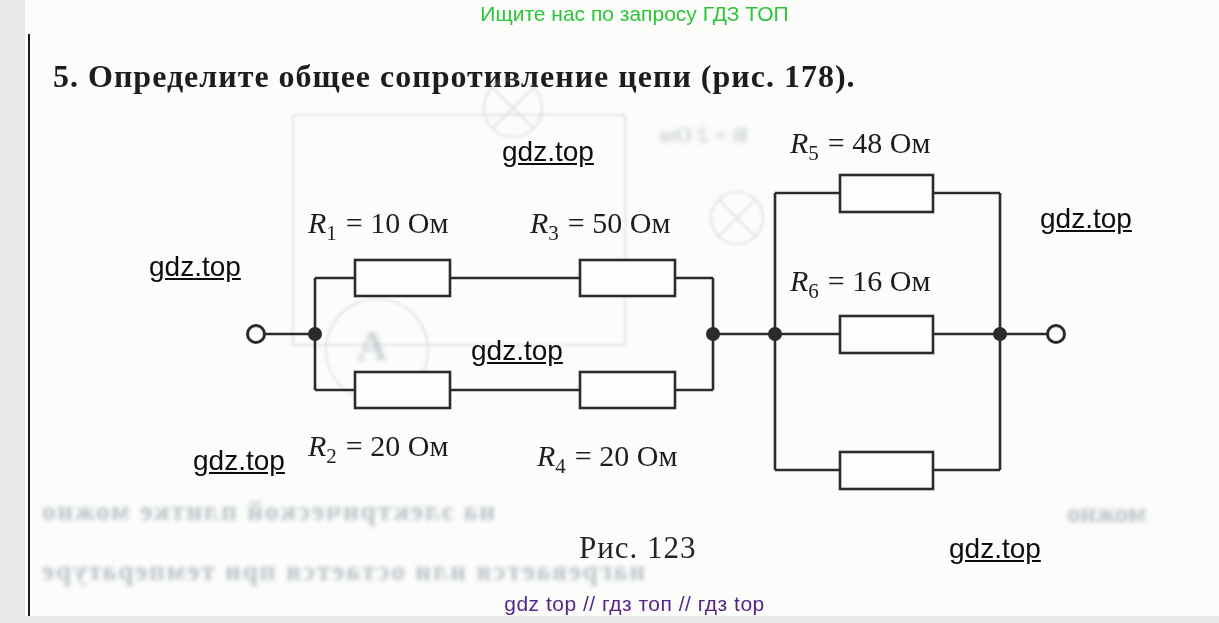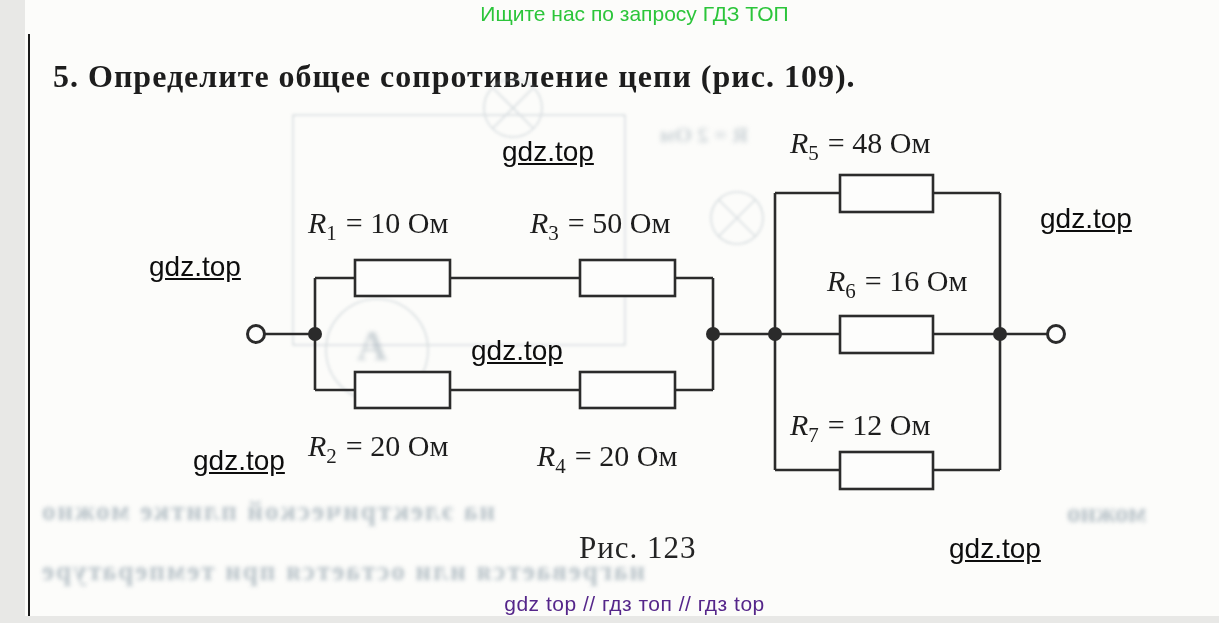--- a/index.html
+++ b/index.html
@@ -82,21 +82,21 @@
 </style>
 </head>
 <body>
 
 <div id="page">
 
   <div class="promo">Ищите нас по запросу ГДЗ ТОП</div>
 
   <div class="edge-line"></div>
 
-  <div class="title">5. Определите общее сопротивление цепи (рис. 109).</div>
+  <div class="title">5. Определите общее сопротивление цепи (рис. 178).</div>
 
   <svg class="bleed-svg" width="1219" height="623" viewBox="0 0 1219 623">
     <g fill="none" stroke="#aebac2" stroke-width="1.6">
       <rect x="268" y="115" width="332" height="230"></rect>
       <circle cx="488" cy="108" r="29"></circle>
       <path d="M468 88 L508 128 M508 88 L468 128"></path>
       <circle cx="352" cy="350" r="51"></circle>
       <circle cx="712" cy="218" r="26"></circle>
       <path d="M694 200 L730 236 M730 200 L694 236"></path>
     </g>
@@ -156,25 +156,22 @@
   </div>
   <div class="rlabel" style="left:283px;top:429px">
     <span class="rsym">R</span><sub class="rsub">2</sub><span class="rval">= 20 Ом</span>
   </div>
   <div class="rlabel" style="left:512px;top:439px">
     <span class="rsym">R</span><sub class="rsub">4</sub><span class="rval">= 20 Ом</span>
   </div>
   <div class="rlabel" style="left:765px;top:126px">
     <span class="rsym">R</span><sub class="rsub">5</sub><span class="rval">= 48 Ом</span>
   </div>
-  <div class="rlabel" style="left:802px;top:264px">
+  <div class="rlabel" style="left:765px;top:264px">
     <span class="rsym">R</span><sub class="rsub">6</sub><span class="rval">= 16 Ом</span>
-  </div>
-  <div class="rlabel" style="left:765px;top:408px">
-    <span class="rsym">R</span><sub class="rsub">7</sub><span class="rval">= 12 Ом</span>
   </div>
 
   <div class="caption">Рис. 123</div>
 
   <div class="wm wm1">gdz.top</div>
   <div class="wm wm2">gdz.top</div>
   <div class="wm wm3">gdz.top</div>
   <div class="wm wm4">gdz.top</div>
   <div class="wm wm5">gdz.top</div>
   <div class="wm wm6">gdz.top</div>

